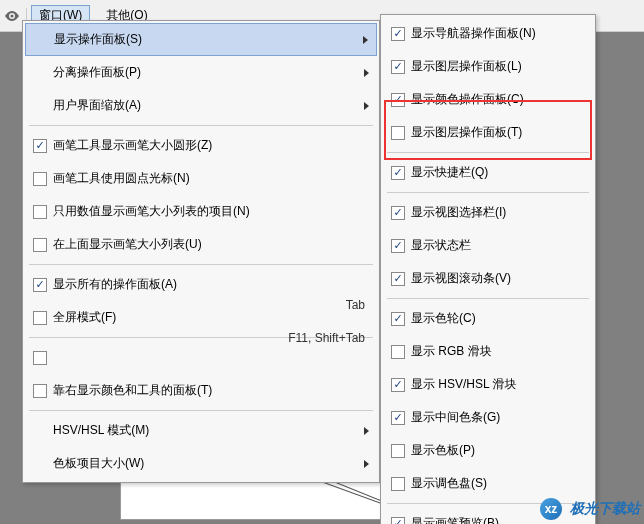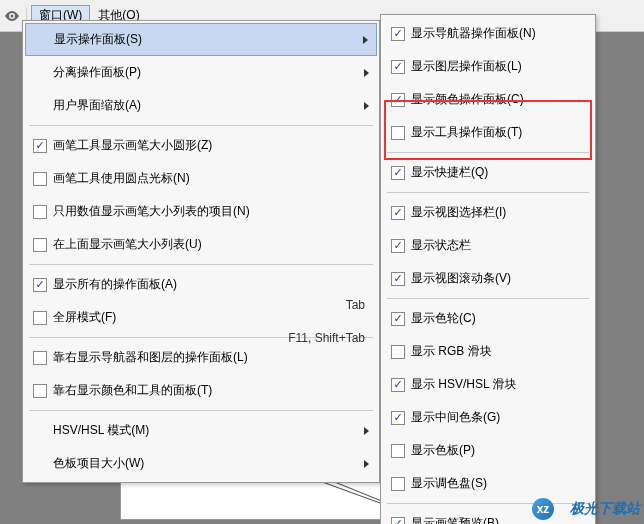--- a/index.html
+++ b/index.html
@@ -21,21 +21,21 @@
     padding-left: 4px;
   }
   .eye-icon {
     width: 16px; height: 16px;
     display: inline-flex; align-items: center; justify-content: center;
     margin-right: 2px;
     color: #555;
   }
   .sep-v { width: 1px; height: 16px; background: #ccc; margin: 0 4px; }
   .menu-top {
-    padding: 2px 8px;
+    padding: 2px 16px;
     cursor: default;
   }
   .menu-top.active {
     background: #d6e5f5;
     border: 1px solid #7da2ce;
     padding: 1px 7px;
   }
   .canvas-area {
     position: absolute;
     left: 120px; top: 340px;
@@ -113,21 +113,21 @@
     font-style: italic;
     font-size: 14px;
     font-weight: bold;
   }
   .wm-icon {
     width: 22px; height: 22px;
     border-radius: 50%;
     background: linear-gradient(135deg,#4aa3e0,#1e6fb8);
     color: #fff;
     display: inline-flex; align-items: center; justify-content: center;
-    margin-right: 16px;
+    margin-right: 8px;
     font-style: normal;
     font-size: 12px;
     text-align: center;
   }
 </style>
 </head>
 <body>
 
 <div class="canvas-area">
   <div class="stroke" style="left:40px;top:60px;width:150px;transform:rotate(-8deg);background:#9cc8f2;height:3px;"></div>
@@ -188,21 +188,20 @@
     <span class="accel">Tab</span>
   </div>
   <div class="menu-item">
     <span class="chk"></span>
     <span class="lbl">全屏模式(F)</span>
     <span class="accel">F11, Shift+Tab</span>
   </div>
   <div class="menu-sep"></div>
   <div class="menu-item">
     <span class="chk"></span>
-    <span class="lbl">靠右显示导航器和图层的操作面板(L)</span>
   </div>
   <div class="menu-item">
     <span class="chk"></span>
     <span class="lbl">靠右显示颜色和工具的面板(T)</span>
   </div>
   <div class="menu-sep"></div>
   <div class="menu-item">
     <span class="chk empty"></span>
     <span class="lbl">HSV/HSL 模式(M)</span>
     <span class="arrow"></span>
@@ -222,21 +221,21 @@
   <div class="menu-item">
     <span class="chk checked"></span>
     <span class="lbl">显示图层操作面板(L)</span>
   </div>
   <div class="menu-item">
     <span class="chk checked"></span>
     <span class="lbl">显示颜色操作面板(C)</span>
   </div>
   <div class="menu-item">
     <span class="chk"></span>
-    <span class="lbl">显示工具操作面板(T)</span>
+    <span class="lbl">显示图层操作面板(T)</span>
   </div>
   <div class="menu-sep"></div>
   <div class="menu-item">
     <span class="chk checked"></span>
     <span class="lbl">显示快捷栏(Q)</span>
   </div>
   <div class="menu-sep"></div>
   <div class="menu-item">
     <span class="chk checked"></span>
     <span class="lbl">显示视图选择栏(I)</span>

